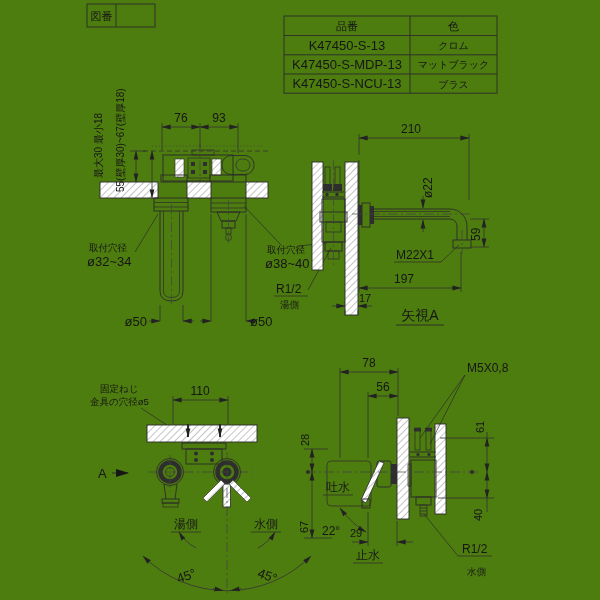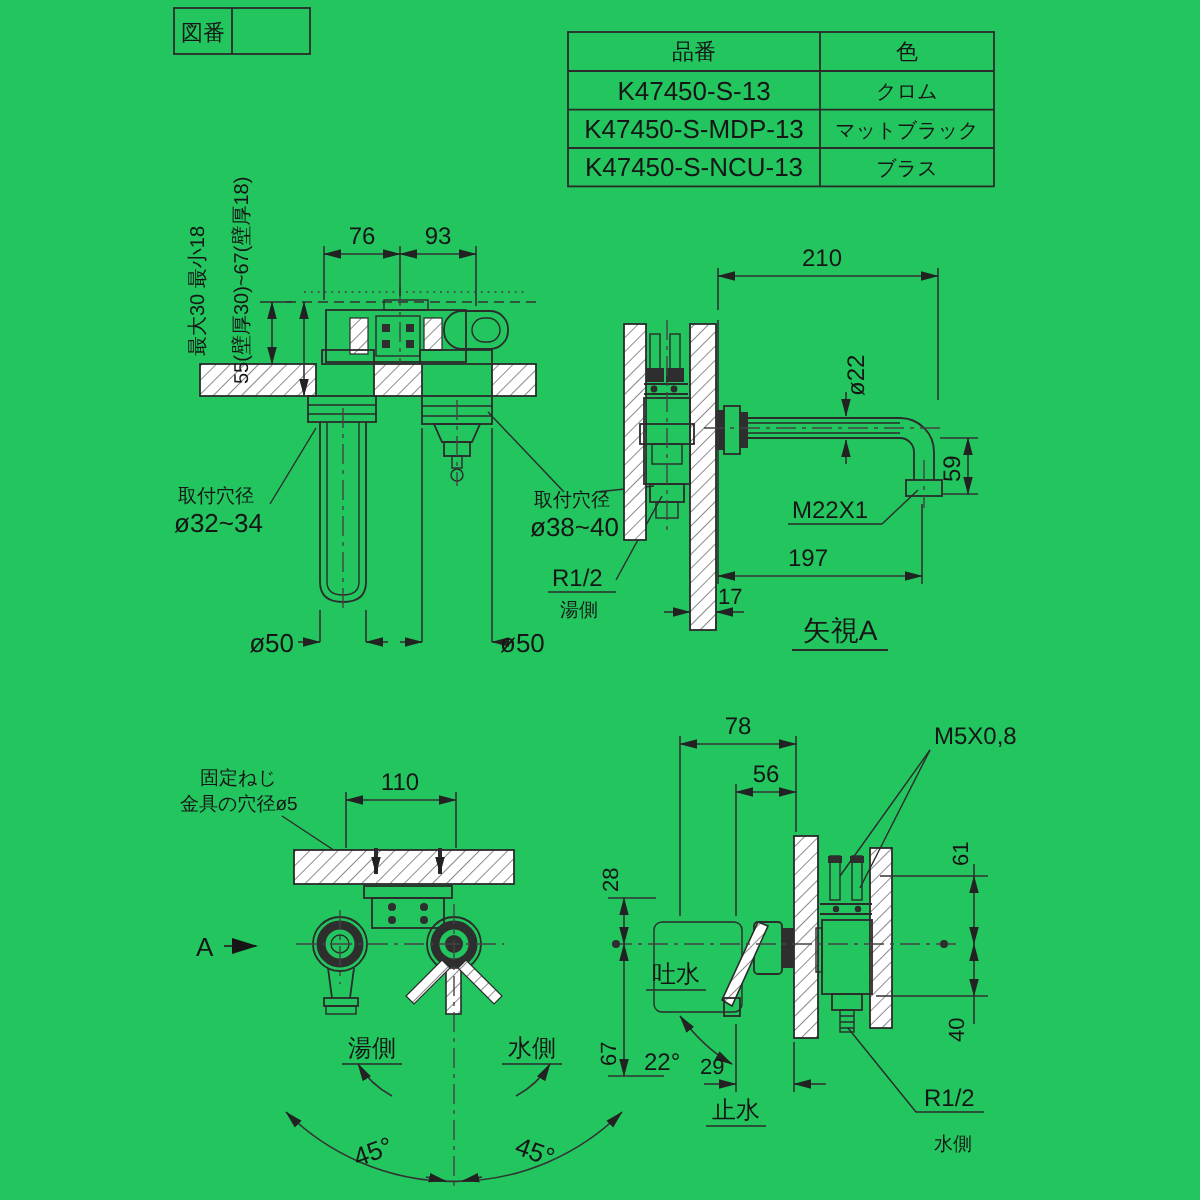--- a/index.html
+++ b/index.html
@@ -1,16 +1,16 @@
 <!DOCTYPE html>
 <html><head>
 <meta charset="utf-8">
 <style>
   html,body{margin:0;padding:0;background:#fff;}
-  .page{width:600px;height:600px;position:relative;background:#22c55e;overflow:hidden;
+  .page{width:600px;height:600px;position:relative;background:#4d7c0f;overflow:hidden;
         font-family:"Liberation Sans", sans-serif;}
   svg{display:block;}
   text{fill:#161616;font-family:"Liberation Sans", sans-serif;}
   .ln{stroke:#2b2b2b;stroke-width:0.9;fill:none;}
   .thin{stroke:#2b2b2b;stroke-width:0.7;fill:none;}
   .dim{stroke:#333;stroke-width:0.8;fill:none;}
   .cl{stroke:#444;stroke-width:0.7;fill:none;stroke-dasharray:10 3 2 3;}
   .dash{stroke:#333;stroke-width:0.8;fill:none;stroke-dasharray:5 3;}
   .dot{stroke:#444;stroke-width:0.8;fill:none;stroke-dasharray:1 2.4;}
   .dark{fill:#2e2e2e;stroke:none;}

